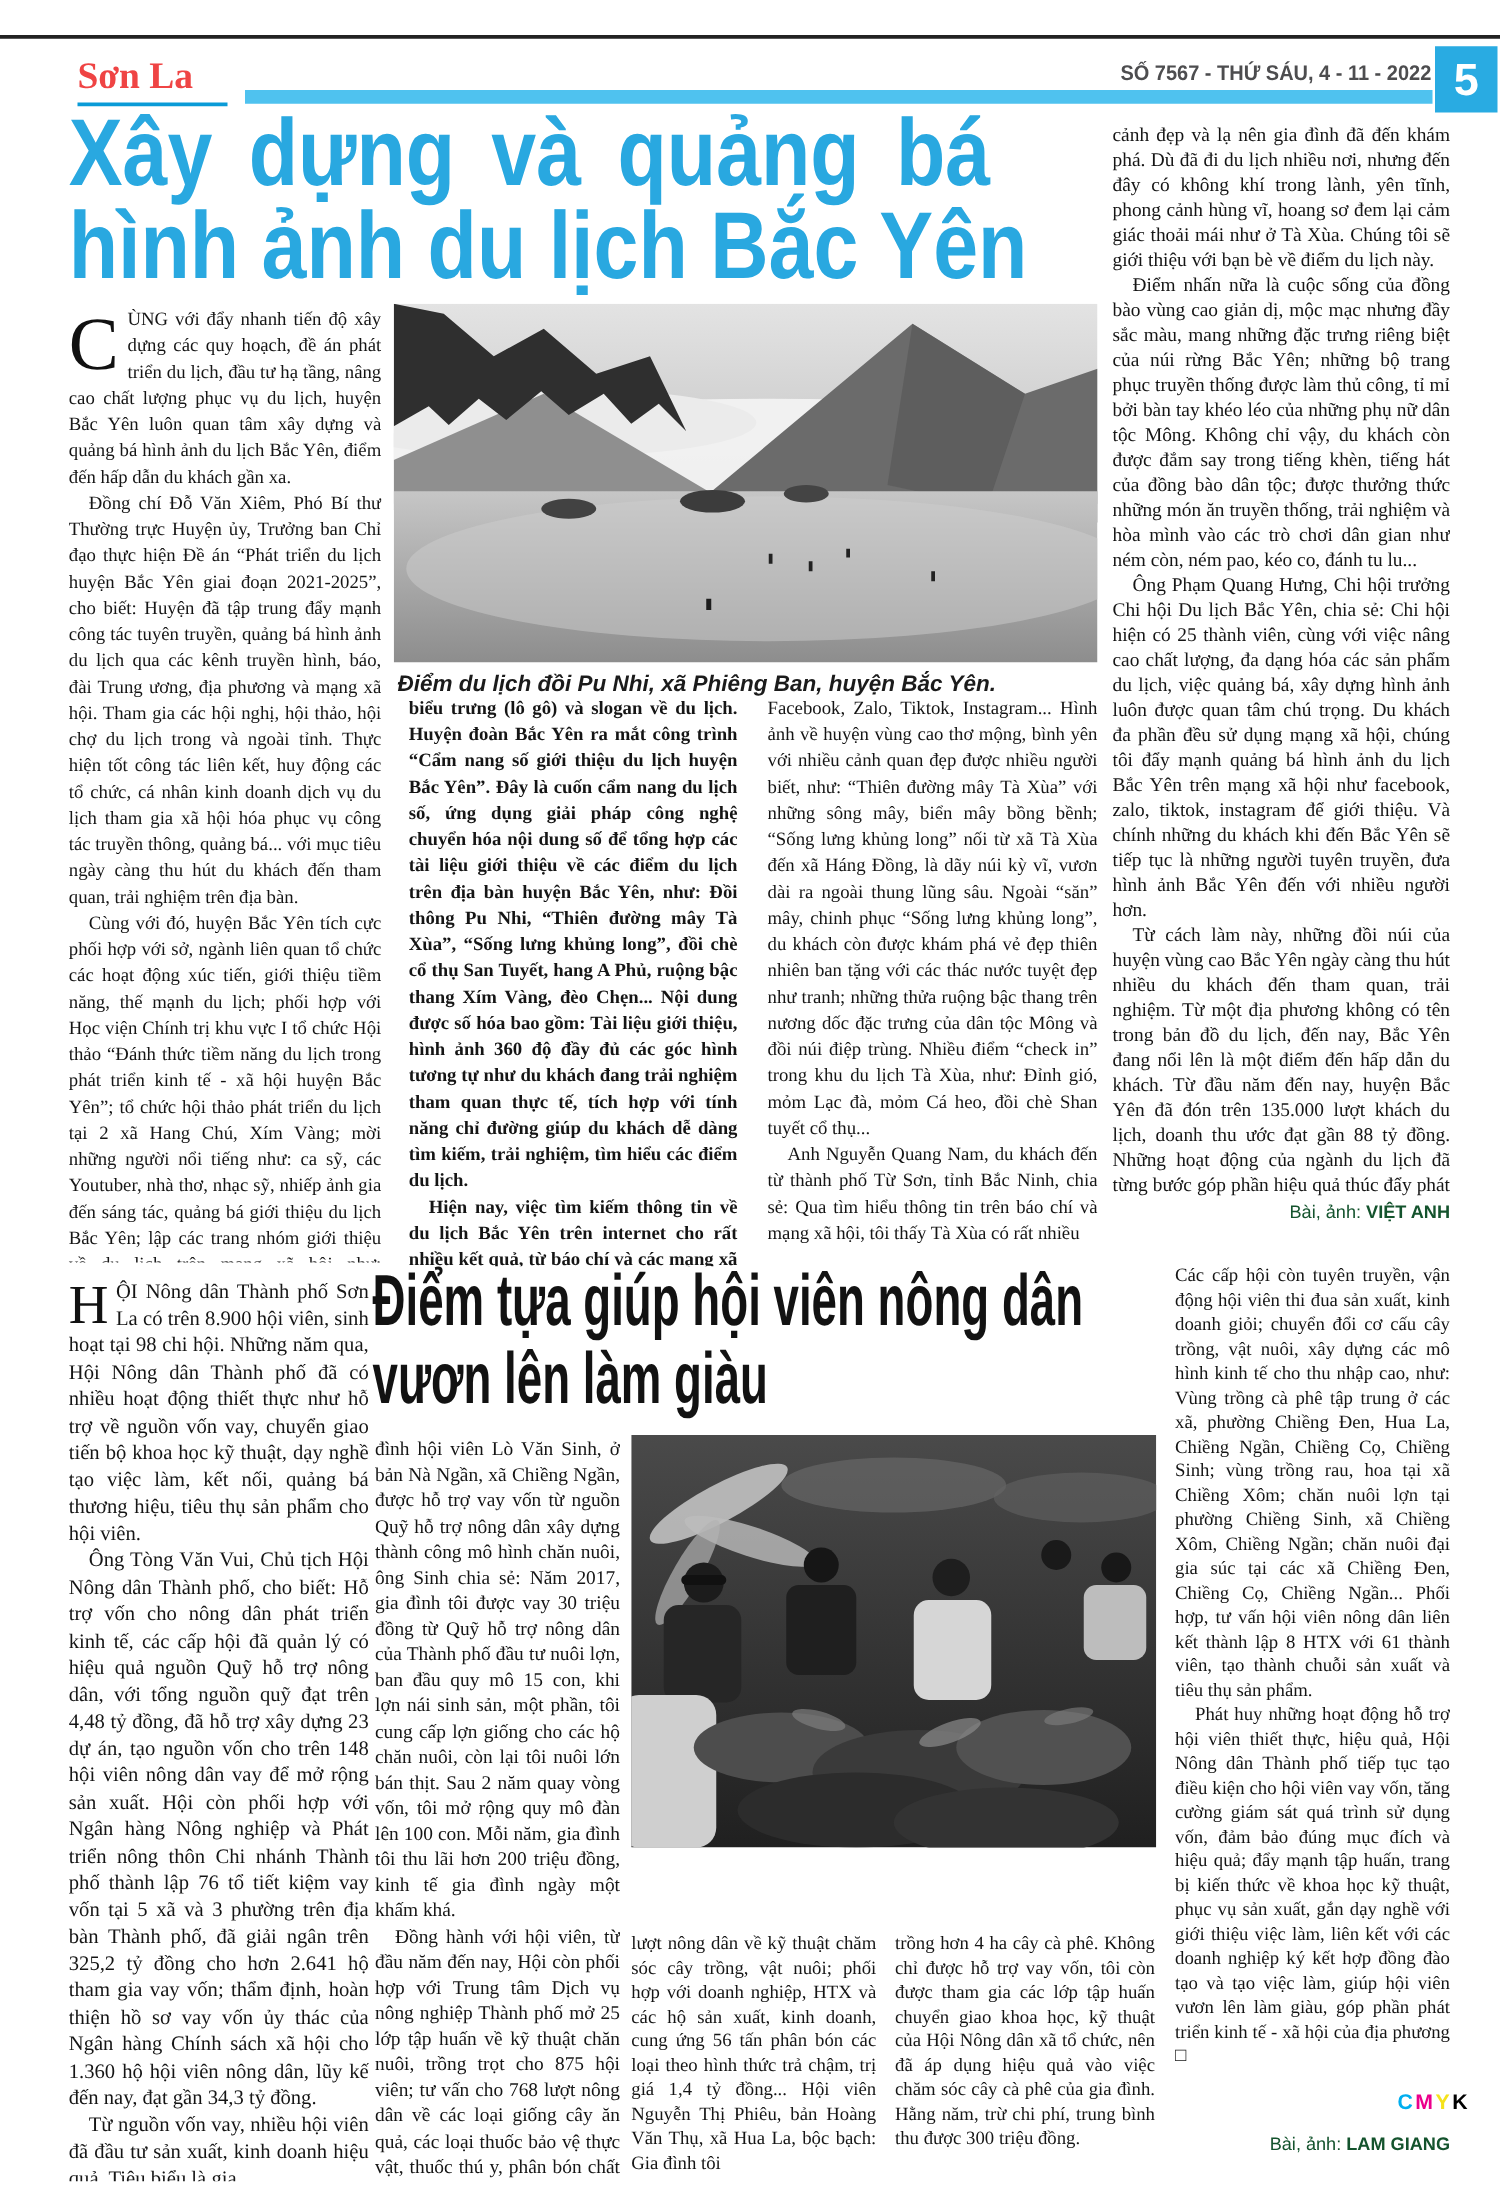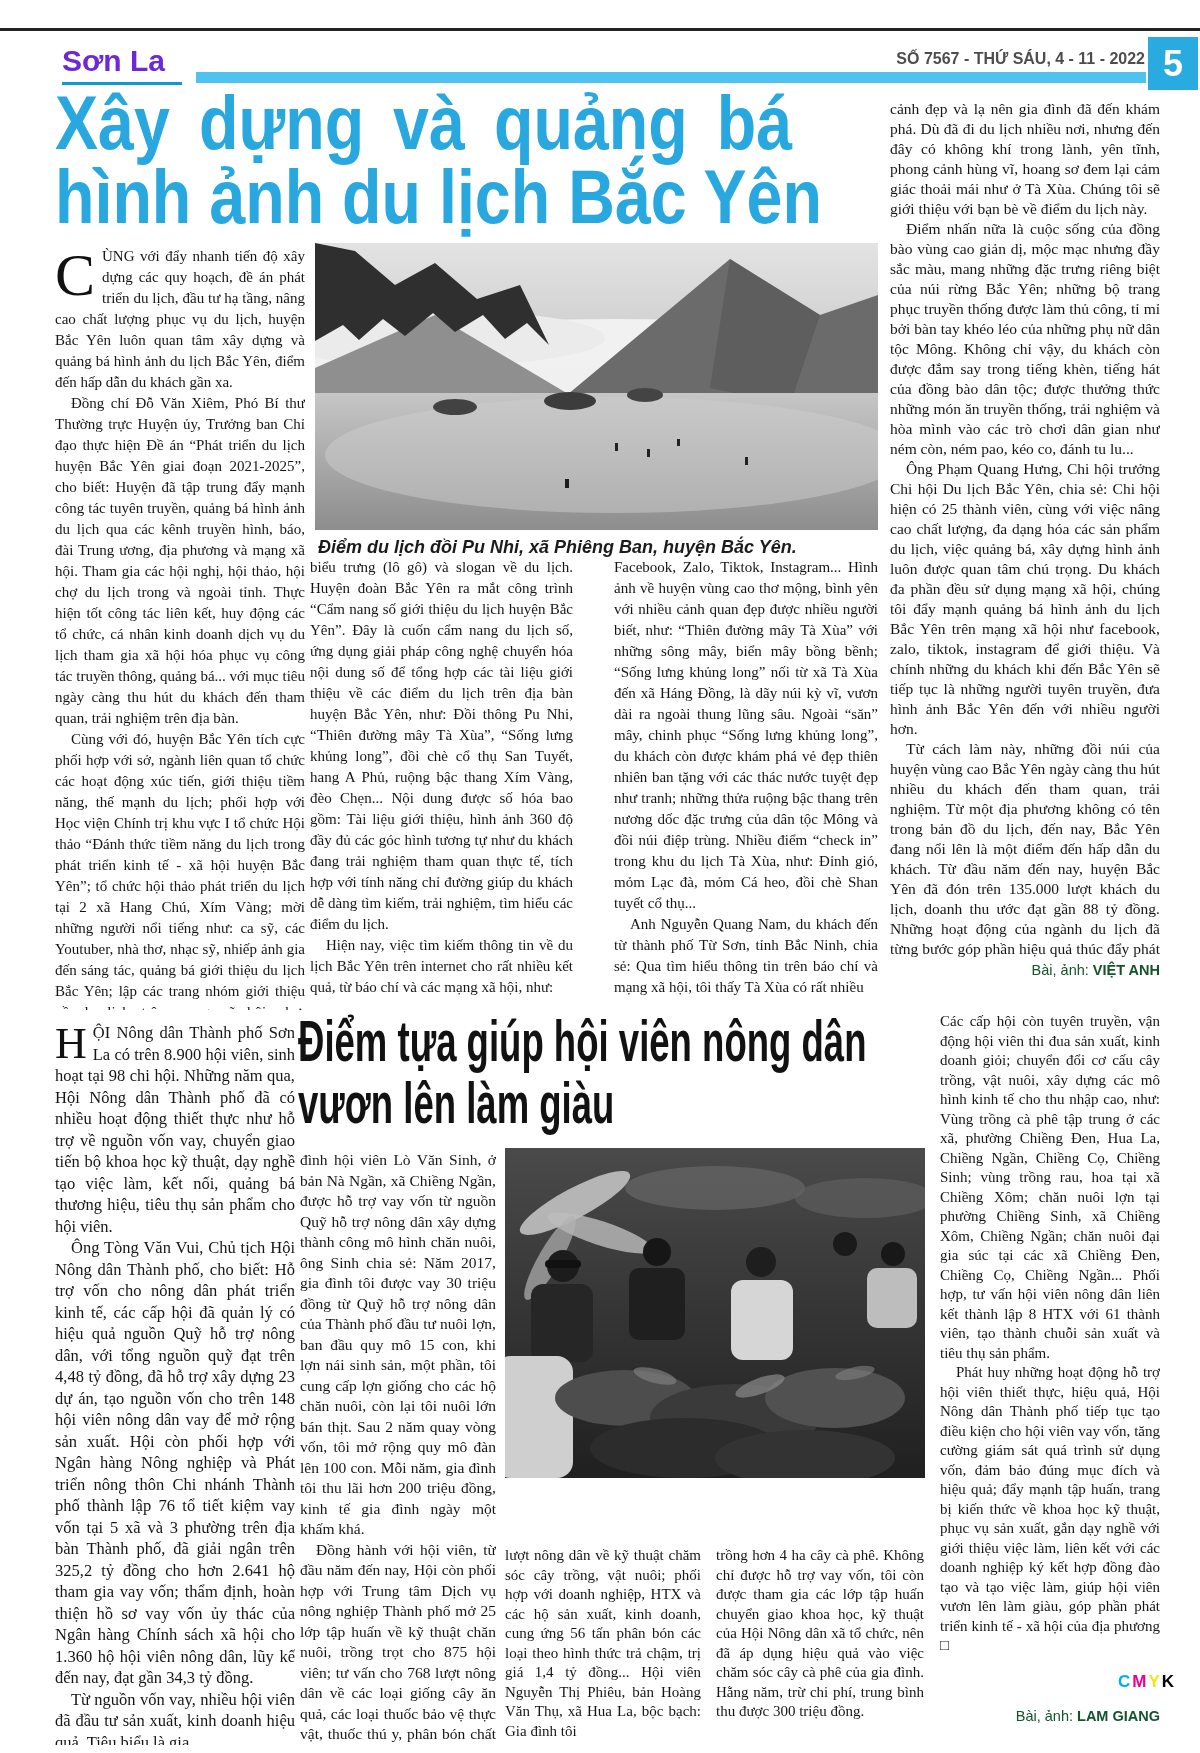--- a/index.html
+++ b/index.html
@@ -1,22 +1,22 @@
 <!DOCTYPE html>
 <html><head>
 <meta charset="utf-8">
 <style>
   html,body { margin:0; padding:0; background:#ddd; }
   .page { position:relative; width:1200px; height:1753px; margin:0 auto; background:#ffffff;
           font-family:"Liberation Serif", "DejaVu Serif", serif; color:#141414; overflow:hidden; }
 
   
   .topline { position:absolute; left:0; top:28px; width:1200px; height:3px; background:#222; }
-  .masthead { position:absolute; left:62px; top:44px; font-family:Liberation Sans, sans-serif;
-              font-weight:700; font-size:30px; color:#6d28d9; letter-spacing:0; }
+  .masthead { position:absolute; left:62px; top:44px; font-family:Liberation Serif, serif;
+              font-weight:700; font-size:30px; color:#ef4444; letter-spacing:0; }
   .masthead-rule { position:absolute; left:62px; top:82px; width:120px; height:3px; background:#0a9bd7; }
   .cyanbar { position:absolute; left:196px; top:72px; width:950px; height:11px; background:#4fc2ef; }
   .issue { position:absolute; left:780px; top:49px; width:365px; text-align:right;
            font-family:"Liberation Sans", sans-serif; font-weight:700; font-size:17px; color:#4d4d4f;
            transform:scaleX(.94); transform-origin:right top; }
   .pagenum { position:absolute; left:1148px; top:37px; width:50px; height:53px; background:#29abe2;
              color:#fff; font-family:"Liberation Sans", sans-serif; font-weight:700; font-size:36px;
              display:flex; align-items:center; justify-content:center; }
 
   
@@ -97,21 +97,21 @@
     <rect x="250" y="236" width="4" height="9" fill="#1d1d1d"></rect>
   </svg>
   <div class="caption" style="left:318px;top:537px;width:556px;">Điểm du lịch đồi Pu Nhi, xã Phiêng Ban, huyện Bắc Yên.</div>
 
   <div class="col fs-a" style="left:55px;top:246px;width:250px;height:764px;">
     <p><span class="dropcap">C</span><span>ÙNG với đẩy nhanh tiến độ xây dựng các quy hoạch, đề án phát triển du lịch, đầu tư hạ tầng, nâng cao chất lượng phục vụ du lịch, huyện Bắc Yên luôn quan tâm xây dựng và quảng bá hình ảnh du lịch Bắc Yên, điểm đến hấp dẫn du khách gần xa.</span></p>
     <p class="ind">Đồng chí Đỗ Văn Xiêm, Phó Bí thư Thường trực Huyện ủy, Trưởng ban Chỉ đạo thực hiện Đề án “Phát triển du lịch huyện Bắc Yên giai đoạn 2021-2025”, cho biết: Huyện đã tập trung đẩy mạnh công tác tuyên truyền, quảng bá hình ảnh du lịch qua các kênh truyền hình, báo, đài Trung ương, địa phương và mạng xã hội. Tham gia các hội nghị, hội thảo, hội chợ du lịch trong và ngoài tỉnh. Thực hiện tốt công tác liên kết, huy động các tổ chức, cá nhân kinh doanh dịch vụ du lịch tham gia xã hội hóa phục vụ công tác truyền thông, quảng bá... với mục tiêu ngày càng thu hút du khách đến tham quan, trải nghiệm trên địa bàn.</p>
     <p class="ind">Cùng với đó, huyện Bắc Yên tích cực phối hợp với sở, ngành liên quan tổ chức các hoạt động xúc tiến, giới thiệu tiềm năng, thế mạnh du lịch; phối hợp với Học viện Chính trị khu vực I tổ chức Hội thảo “Đánh thức tiềm năng du lịch trong phát triển kinh tế - xã hội huyện Bắc Yên”; tổ chức hội thảo phát triển du lịch tại 2 xã Hang Chú, Xím Vàng; mời những người nổi tiếng như: ca sỹ, các Youtuber, nhà thơ, nhạc sỹ, nhiếp ảnh gia đến sáng tác, quảng bá giới thiệu du lịch Bắc Yên; lập các trang nhóm giới thiệu về du lịch trên mạng xã hội như: Facebook, Zalo... Bắc Yên là 1 trong những huyện đầu tiên của tỉnh có</p>
   </div>
 
-  <div class="col fs-a" style="left:310px;top:557px;width:263px;height:456px;">
+  <div class="col fs-a" style="left:327px;top:557px;width:263px;height:456px;font-weight:bold;">
     <p>biểu trưng (lô gô) và slogan về du lịch. Huyện đoàn Bắc Yên ra mắt công trình “Cẩm nang số giới thiệu du lịch huyện Bắc Yên”. Đây là cuốn cẩm nang du lịch số, ứng dụng giải pháp công nghệ chuyển hóa nội dung số để tổng hợp các tài liệu giới thiệu về các điểm du lịch trên địa bàn huyện Bắc Yên, như: Đồi thông Pu Nhi, “Thiên đường mây Tà Xùa”, “Sống lưng khủng long”, đồi chè cổ thụ San Tuyết, hang A Phủ, ruộng bậc thang Xím Vàng, đèo Chẹn... Nội dung được số hóa bao gồm: Tài liệu giới thiệu, hình ảnh 360 độ đầy đủ các góc hình tương tự như du khách đang trải nghiệm tham quan thực tế, tích hợp với tính năng chỉ đường giúp du khách dễ dàng tìm kiếm, trải nghiệm, tìm hiểu các điểm du lịch.</p>
     <p class="ind">Hiện nay, việc tìm kiếm thông tin về du lịch Bắc Yên trên internet cho rất nhiều kết quả, từ báo chí và các mạng xã hội, như:</p>
   </div>
 
   <div class="col fs-a" style="left:614px;top:557px;width:264px;height:456px;">
     <p>Facebook, Zalo, Tiktok, Instagram... Hình ảnh về huyện vùng cao thơ mộng, bình yên với nhiều cảnh quan đẹp được nhiều người biết, như: “Thiên đường mây Tà Xùa” với những sông mây, biển mây bồng bềnh; “Sống lưng khủng long” nối từ xã Tà Xùa đến xã Háng Đồng, là dãy núi kỳ vĩ, vươn dài ra ngoài thung lũng sâu. Ngoài “săn” mây, chinh phục “Sống lưng khủng long”, du khách còn được khám phá vẻ đẹp thiên nhiên ban tặng với các thác nước tuyệt đẹp như tranh; những thửa ruộng bậc thang trên nương dốc đặc trưng của dân tộc Mông và đồi núi điệp trùng. Nhiều điểm “check in” trong khu du lịch Tà Xùa, như: Đỉnh gió, mỏm Lạc đà, mỏm Cá heo, đồi chè Shan tuyết cổ thụ...</p>
     <p class="ind">Anh Nguyễn Quang Nam, du khách đến từ thành phố Từ Sơn, tỉnh Bắc Ninh, chia sẻ: Qua tìm hiểu thông tin trên báo chí và mạng xã hội, tôi thấy Tà Xùa có rất nhiều</p>
   </div>
 
   <div class="col fs-b" style="left:890px;top:99px;width:270px;height:860px;">

